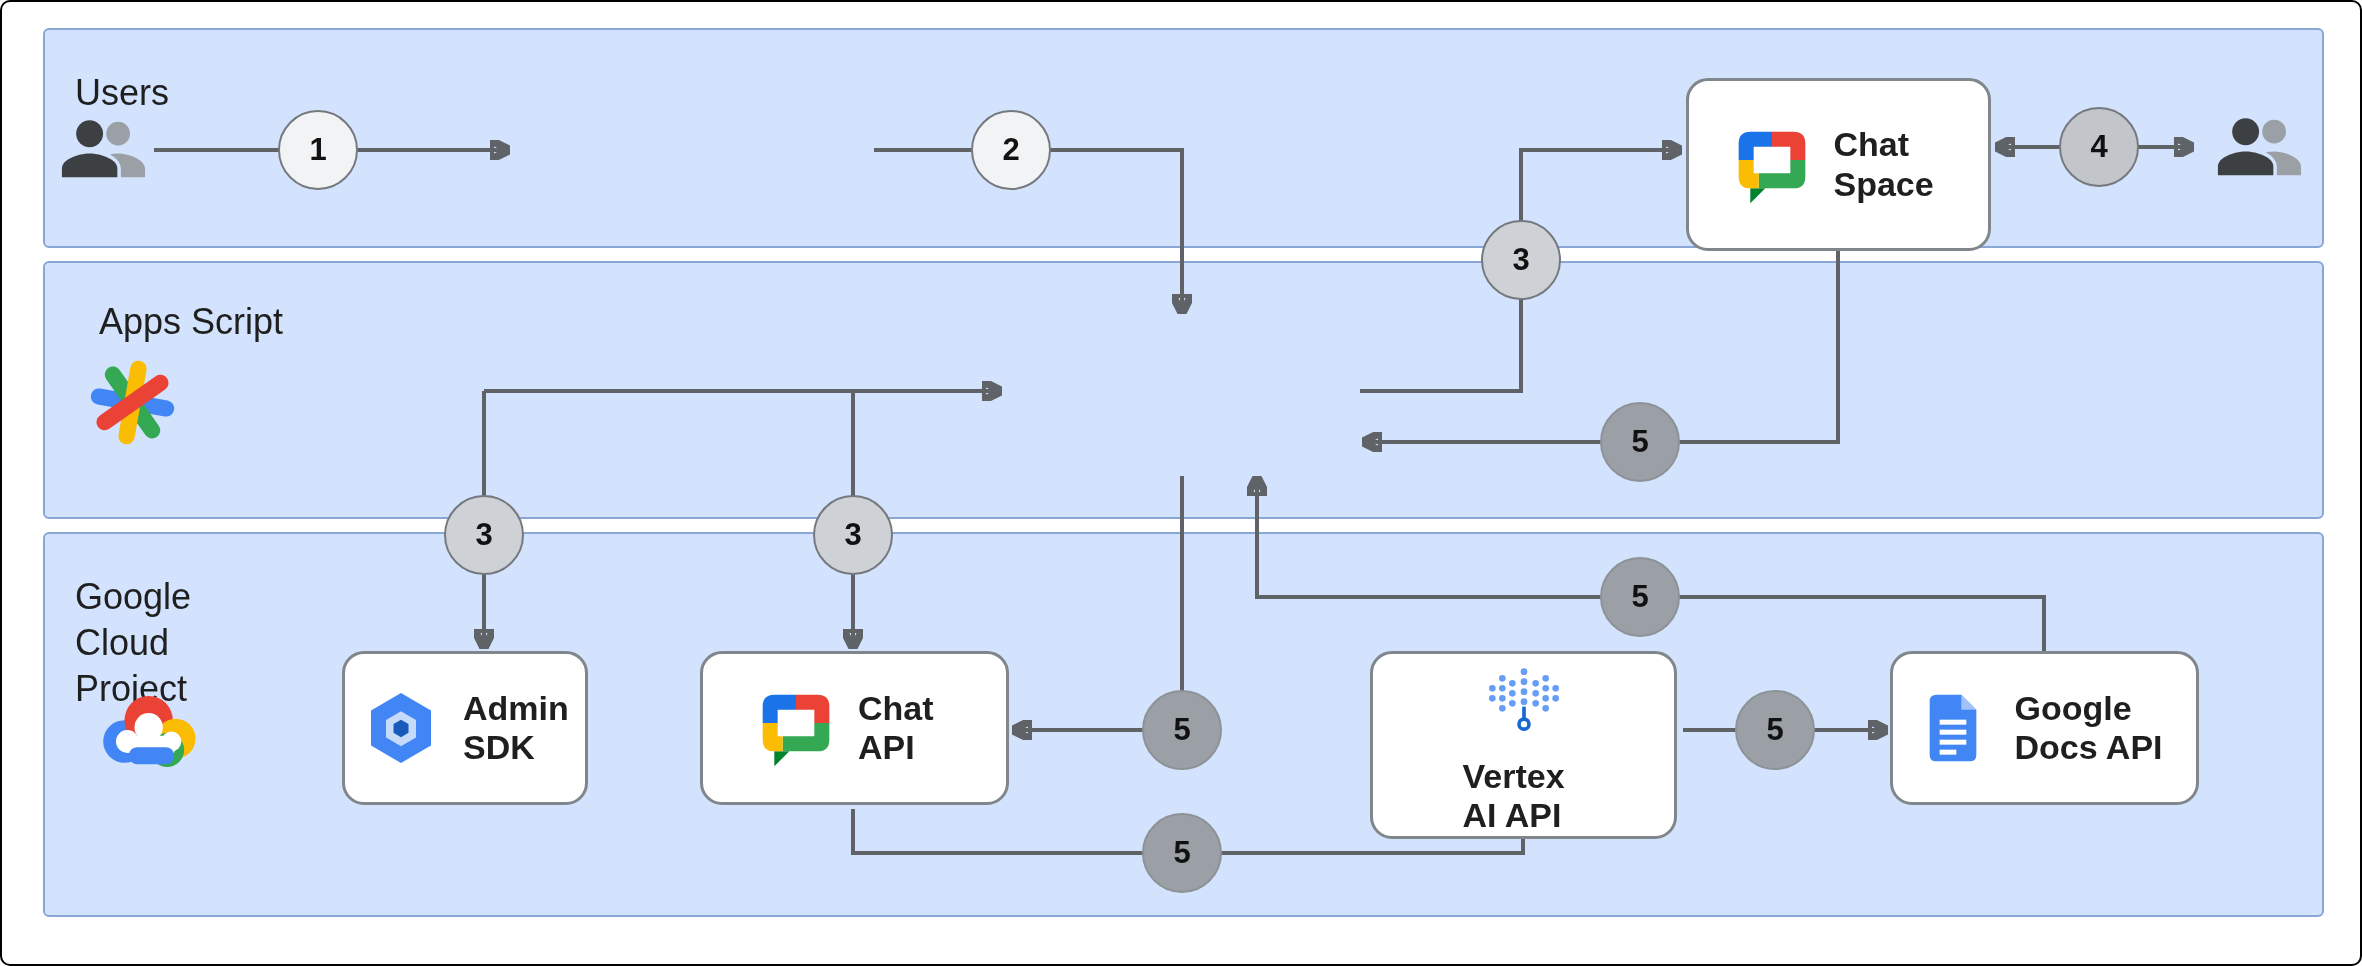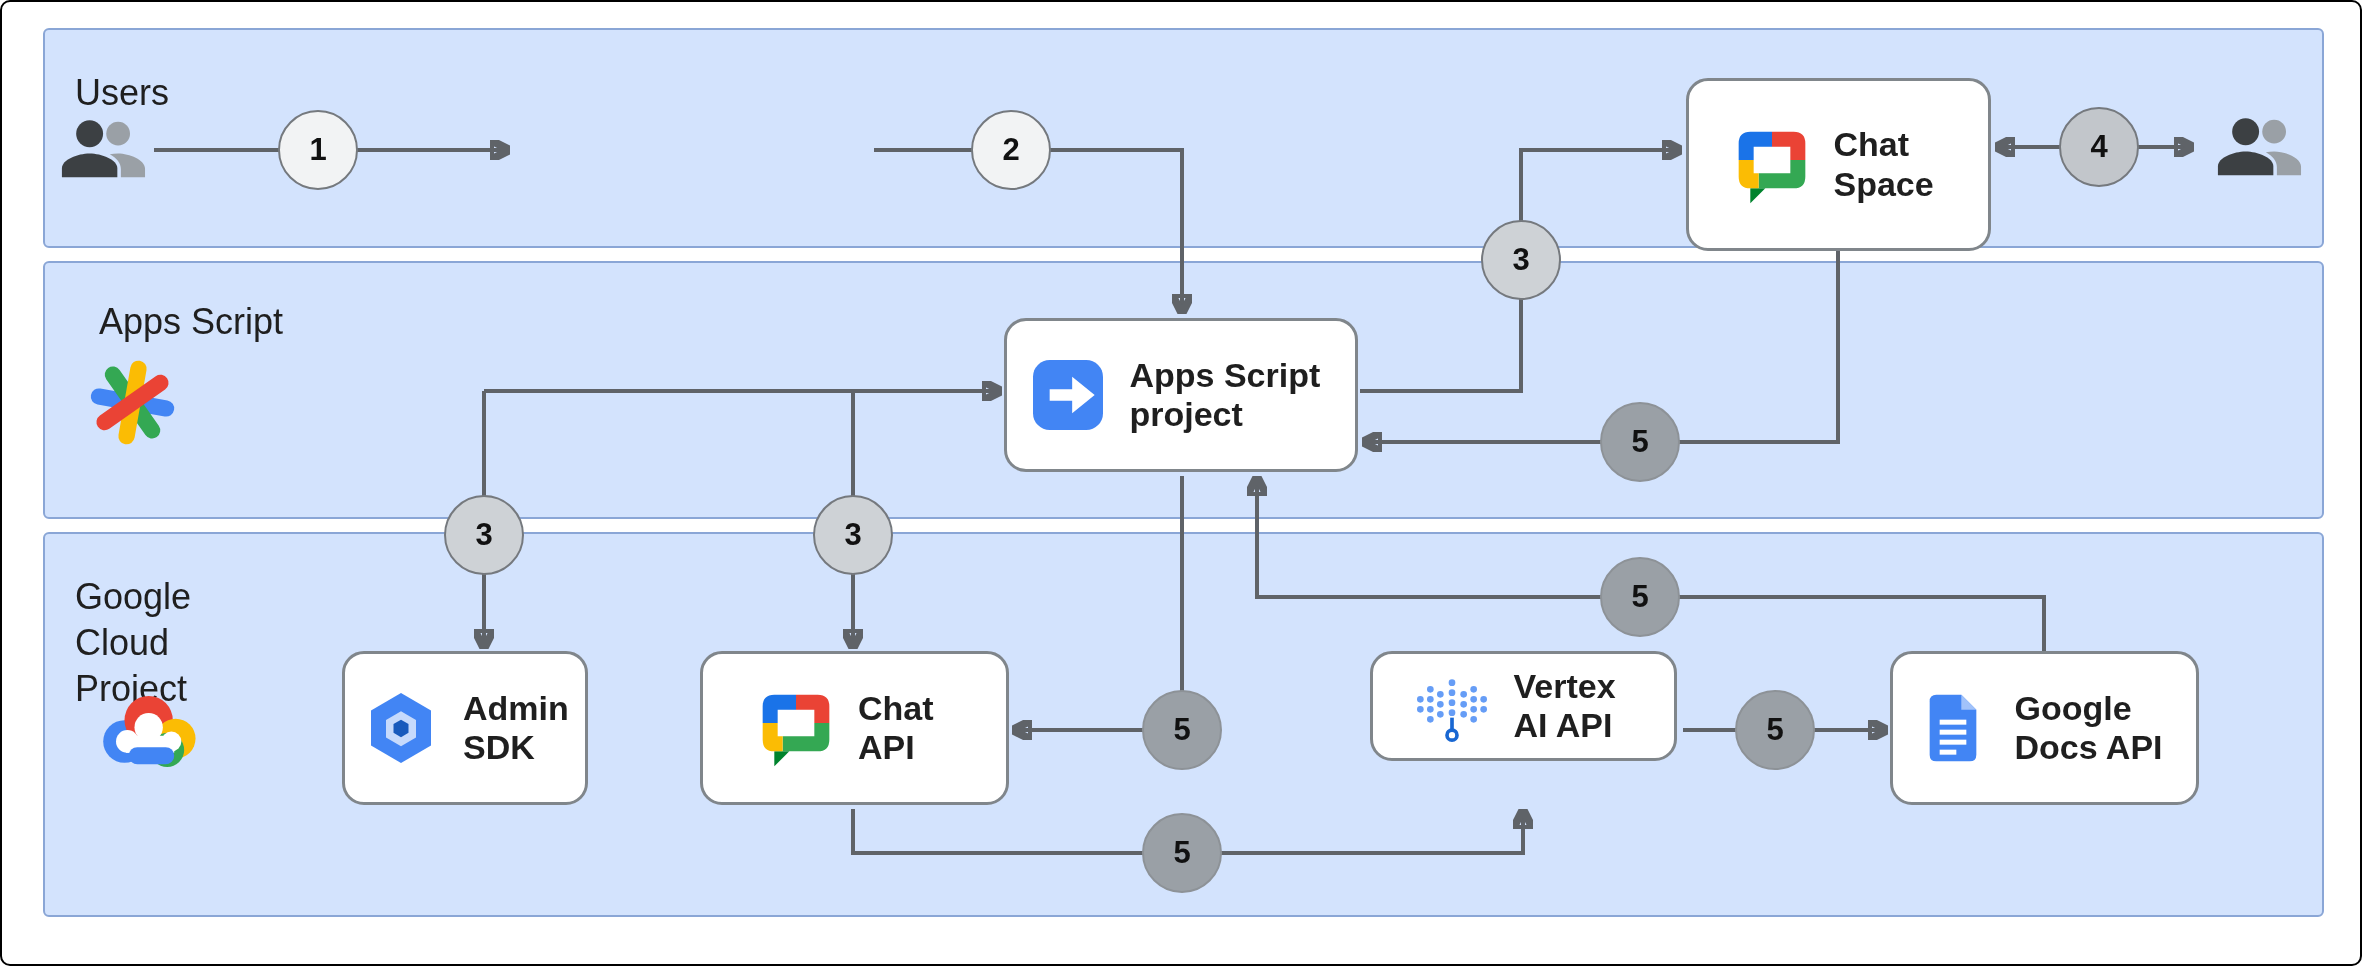--- a/index.html
+++ b/index.html
@@ -122,29 +122,20 @@
         <path d="M11 38 L11 47 L20 38 Z" fill="#00832d"></path>
         <path d="M4 21 L4 11 Q4 4 11 4 L24 4 L24 13 L13 13 L13 21 Z" fill="#1a73e8"></path>
         <path d="M24 4 L37 4 Q44 4 44 11 L44 21 L35 21 L35 13 L24 13 Z" fill="#ea4335"></path>
         <path d="M44 21 L44 31 Q44 38 37 38 L16 38 L16 29 L35 29 L35 21 Z" fill="#34a853"></path>
         <path d="M4 21 L13 21 L13 29 L16 29 L16 38 L11 38 Q4 38 4 31 Z" fill="#fbbc04"></path>
       </svg>
     </span>
     <span class="node-label" style="max-width:112px;">Chat Space</span>
   </div>
 
-  <div class="node" style="left:1002px; top:316px; width:354px; height:154px;">
-    <span class="icon">
-      <svg viewBox="0 0 48 48">
-        <rect x="3" y="3" width="42" height="42" rx="10" fill="#4285f4"></rect>
-        <path d="M13 20.5 h13.5 v-7.5 L40 24 L26.5 35 v-7.5 H13 Z" fill="#fff"></path>
-      </svg>
-    </span>
-    <span class="node-label" style="max-width:205px;">Apps Script project</span>
-  </div>
 
   <div class="node" style="left:328px; top:649px; width:246px; height:154px;margin-left:12px;">
     <span class="icon">
       <svg viewBox="0 0 48 48">
         <path d="M24 3 L42 13.5 L42 34.5 L24 45 L6 34.5 L6 13.5 Z" fill="#4285f4"></path>
         <path d="M24 14 L33 19.2 L33 29.7 L24 35 L15 29.7 L15 19.2 Z" fill="#c6dafc"></path>
         <path d="M24 19 L28.5 21.6 L28.5 26.9 L24 29.5 L19.5 26.9 L19.5 21.6 Z" fill="#185abc"></path>
       </svg>
     </span>
     <span class="node-label" style="max-width:120px;">Admin SDK</span>
@@ -156,21 +147,21 @@
         <path d="M11 38 L11 47 L20 38 Z" fill="#00832d"></path>
         <path d="M4 21 L4 11 Q4 4 11 4 L24 4 L24 13 L13 13 L13 21 Z" fill="#1a73e8"></path>
         <path d="M24 4 L37 4 Q44 4 44 11 L44 21 L35 21 L35 13 L24 13 Z" fill="#ea4335"></path>
         <path d="M44 21 L44 31 Q44 38 37 38 L16 38 L16 29 L35 29 L35 21 Z" fill="#34a853"></path>
         <path d="M4 21 L13 21 L13 29 L16 29 L16 38 L11 38 Q4 38 4 31 Z" fill="#fbbc04"></path>
       </svg>
     </span>
     <span class="node-label" style="max-width:95px;">Chat API</span>
   </div>
 
-  <div class="node" style="left:1368px; top:649px; width:307px; height:110px;">
+  <div class="node" style="left:1368px; top:649px; width:307px; height:188px;flex-direction:column;">
     <span class="icon">
       <svg viewBox="0 0 48 48">
         <g fill="#669df6">
           <circle cx="5" cy="20" r="2"></circle>
             <circle cx="5" cy="26" r="2"></circle>
           <circle cx="11" cy="14" r="2"></circle>
             <circle cx="11" cy="20" r="2"></circle>
             <circle cx="11" cy="26" r="2"></circle>
             <circle cx="11" cy="32" r="2"></circle>
           <circle cx="17" cy="17" r="2"></circle>

